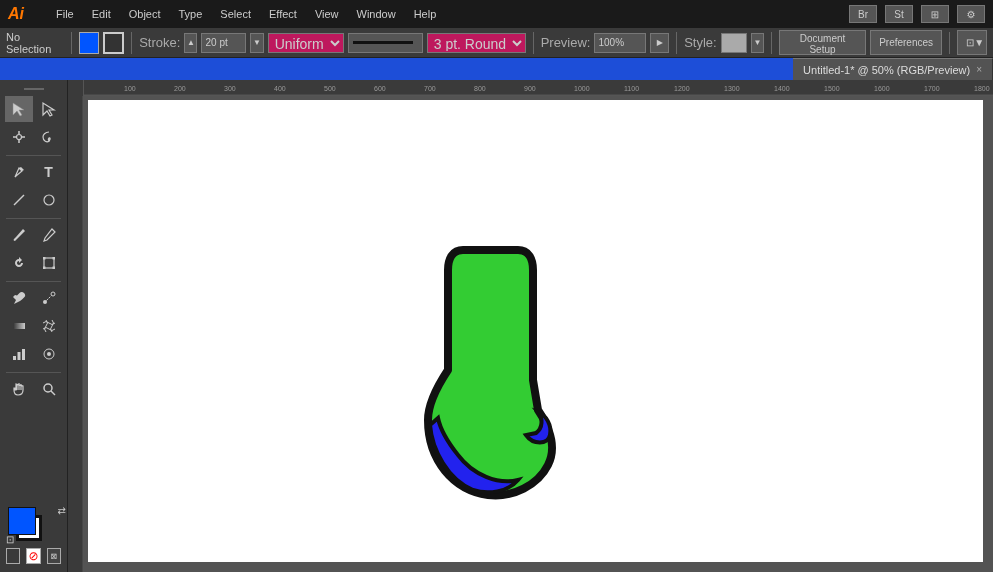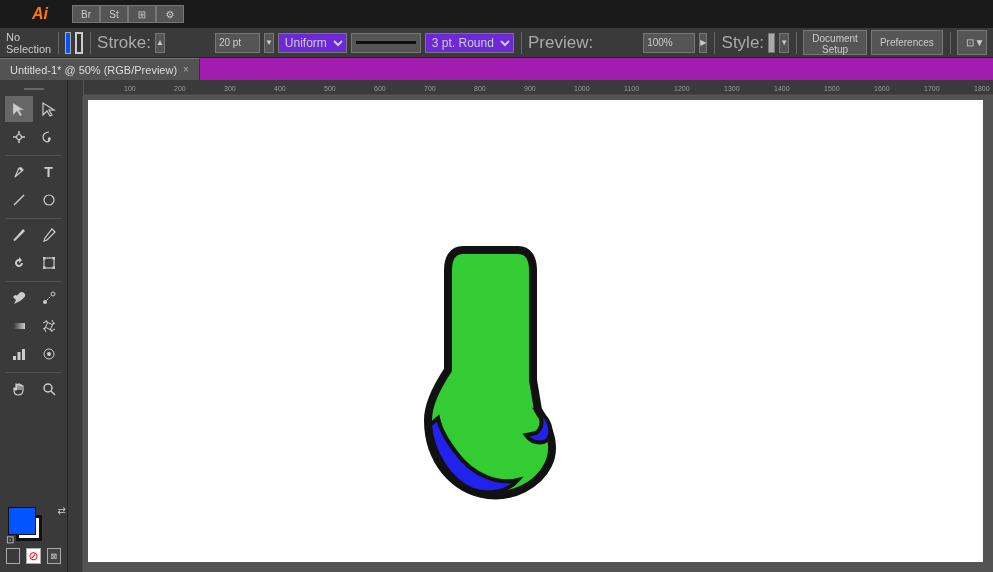--- a/index.html
+++ b/index.html
@@ -21,36 +21,35 @@
       align-items: center;
       padding: 0 8px;
       gap: 8px;
     }
     .ai-logo {
       color: #ff7700;
       font-weight: bold;
       font-size: 16px;
       font-style: italic;
       width: 32px;
-      margin-left: 24px;
     }
     .menu-bar {
       display: flex;
       gap: 2px;
       flex: 1;
     }
     .menu-item {
       color: #ccc;
       padding: 2px 8px;
       cursor: pointer;
       font-size: 11px;
     }
     .title-bar-icons {
       display: flex;
-      gap: 0;
+      gap: 8px;
       align-items: center;
     }
     .title-icon {
       width: 28px;
       height: 18px;
       background: #555;
       border: 1px solid #777;
       display: flex;
       align-items: center;
       justify-content: center;
@@ -71,39 +70,38 @@
     }
     .toolbar-item {
       display: flex;
       align-items: center;
       gap: 2px;
       color: #ccc;
       font-size: 11px;
     }
     .toolbar-label {
       color: #aaa;
-      font-size: 17px;
+      font-size: 13px;
     }
     .toolbar-select {
-      background: #6d28d9;
+      background: #be185d;
       border: 1px solid #777;
       color: #ccc;
-      font-size: 12px;
+      font-size: 14px;
       padding: 1px 2px;
       height: 20px;
     }
     .toolbar-input {
       background: #555;
       border: 1px solid #777;
       color: #ccc;
       font-size: 10px;
       padding: 1px 3px;
       height: 20px;
       width: 45px;
-      margin-left: 46px;
     }
     .color-box {
       width: 22px;
       height: 22px;
       background: #0066ff;
       border: 1px solid #aaa;
     }
     .stroke-box {
       width: 22px;
       height: 22px;
@@ -154,24 +152,25 @@
     .style-swatch {
       width: 28px;
       height: 20px;
       background: #aaa;
       border: 1px solid #777;
     }
 
     
     .tab-bar {
       height: 22px;
-      background: #a21caf;
+      background: #1d4ed8;
       display: flex;
       align-items: center;
       padding-left: 0;
+      justify-content: flex-end;
     }
     .tab {
       height: 22px;
       background: #535353;
       color: #ddd;
       font-size: 11px;
       padding: 0 10px;
       display: flex;
       align-items: center;
       gap: 6px;
@@ -304,20 +303,31 @@
       position: absolute;
       top: 140px;
       left: 330px;
     }
   </style>
 </head>
 <body>
 
 <div class="title-bar">
   <span class="ai-logo">Ai</span>
+  <div class="menu-bar">
+    <span class="menu-item">File</span>
+    <span class="menu-item">Edit</span>
+    <span class="menu-item">Object</span>
+    <span class="menu-item">Type</span>
+    <span class="menu-item">Select</span>
+    <span class="menu-item">Effect</span>
+    <span class="menu-item">View</span>
+    <span class="menu-item">Window</span>
+    <span class="menu-item">Help</span>
+  </div>
   <div class="title-bar-icons">
     <div class="title-icon">Br</div>
     <div class="title-icon">St</div>
     <div class="title-icon">⊞</div>
     <div class="title-icon">⚙</div>
   </div>
 </div>
 
 <div class="toolbar">
   <div class="toolbar-item">

